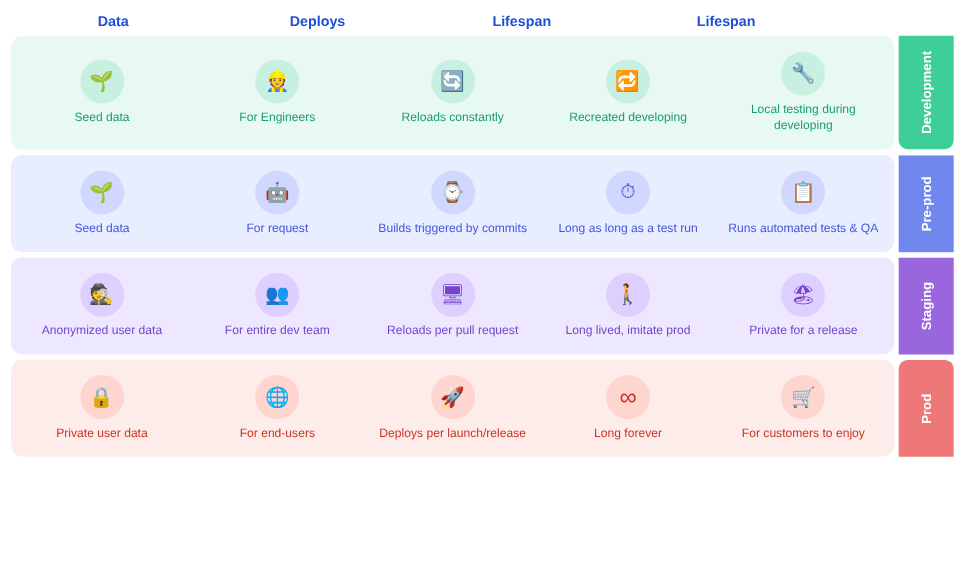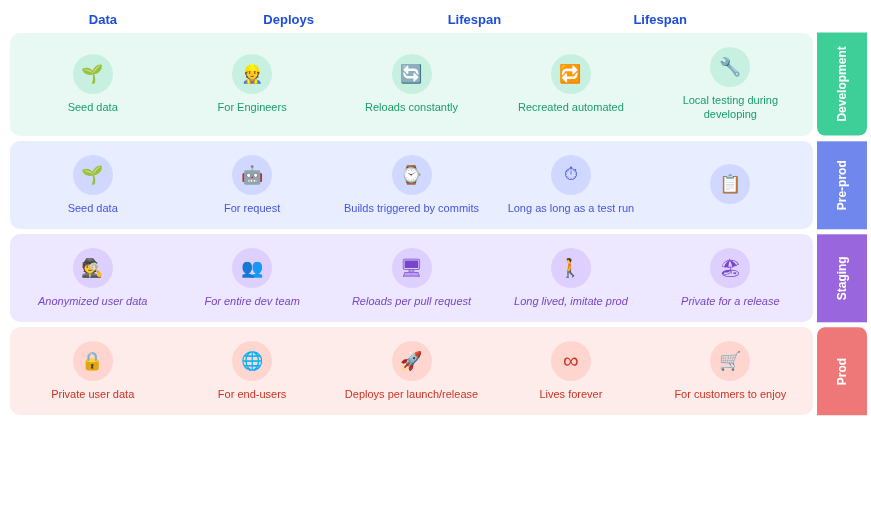--- a/index.html
+++ b/index.html
@@ -82,21 +82,21 @@
     .staging-icon { background: #ddd0ff; color: #7744cc; }
     .prod-icon { background: #ffd5d0; color: #cc3322; }
 
     .cell-label {
       font-size: 11px;
       color: #333;
       line-height: 1.3;
     }
     .dev-label { color: #1a9e6a; }
     .test-label { color: #4455dd; }
-    .staging-label { color: #7744cc; font-style: italic; }
+    .staging-label { color: #7744cc; }
     .prod-label { color: #cc3322; }
   </style>
 </head>
 <body>
 
 <div class="container">
   <div class="header-row">
     <div class="header-cell">Data</div>
     <div class="header-cell">Deploys</div>
     <div class="header-cell">Lifespan</div>
@@ -115,21 +115,21 @@
         <div class="cell">
           <div class="cell-icon dev-icon">👷</div>
           <div class="cell-label dev-label">For Engineers</div>
         </div>
         <div class="cell">
           <div class="cell-icon dev-icon">🔄</div>
           <div class="cell-label dev-label">Reloads constantly</div>
         </div>
         <div class="cell">
           <div class="cell-icon dev-icon">🔁</div>
-          <div class="cell-label dev-label">Recreated automated</div>
+          <div class="cell-label dev-label">Recreated developing</div>
         </div>
         <div class="cell">
           <div class="cell-icon dev-icon">🔧</div>
           <div class="cell-label dev-label">Local testing during developing</div>
         </div>
       </div>
       <div style="width:58px; display:flex; align-items:stretch; padding: 0 4px;">
         <div style="background:#3ecf99; border-radius:8px 8px 0 0; display:flex; align-items:center; justify-content:center; writing-mode:vertical-rl; transform:rotate(180deg); font-size:12px; font-weight:700; color:#fff; width:50px; padding:6px 0;">
           <span>Development</span>
         </div>
@@ -149,20 +149,21 @@
         <div class="cell">
           <div class="cell-icon test-icon">⌚</div>
           <div class="cell-label test-label">Builds triggered by commits</div>
         </div>
         <div class="cell">
           <div class="cell-icon test-icon">⏱</div>
           <div class="cell-label test-label">Long as long as a test run</div>
         </div>
         <div class="cell">
           <div class="cell-icon test-icon">📋</div>
+          <div class="cell-label test-label">Runs automated tests &amp; QA</div>
         </div>
       </div>
       <div style="width:58px; display:flex; align-items:stretch; padding: 0 4px;">
         <div style="background:#7088ee; display:flex; align-items:center; justify-content:center; writing-mode:vertical-rl; transform:rotate(180deg); font-size:12px; font-weight:700; color:#fff; width:50px; padding:6px 0;">
           <span>Pre-prod</span>
         </div>
       </div>
     </div>
 
     <div class="env-row">
@@ -204,21 +205,21 @@
         <div class="cell">
           <div class="cell-icon prod-icon">🌐</div>
           <div class="cell-label prod-label">For end-users</div>
         </div>
         <div class="cell">
           <div class="cell-icon prod-icon">🚀</div>
           <div class="cell-label prod-label">Deploys per launch/release</div>
         </div>
         <div class="cell">
           <div class="cell-icon prod-icon" style="font-size:22px;">∞</div>
-          <div class="cell-label prod-label">Lives forever</div>
+          <div class="cell-label prod-label">Long forever</div>
         </div>
         <div class="cell">
           <div class="cell-icon prod-icon">🛒</div>
           <div class="cell-label prod-label">For customers to enjoy</div>
         </div>
       </div>
       <div style="width:58px; display:flex; align-items:stretch; padding: 0 4px;">
         <div style="background:#ee7777; border-radius:0 0 8px 8px; display:flex; align-items:center; justify-content:center; writing-mode:vertical-rl; transform:rotate(180deg); font-size:12px; font-weight:700; color:#fff; width:50px; padding:6px 0;">
           <span>Prod</span>
         </div>

